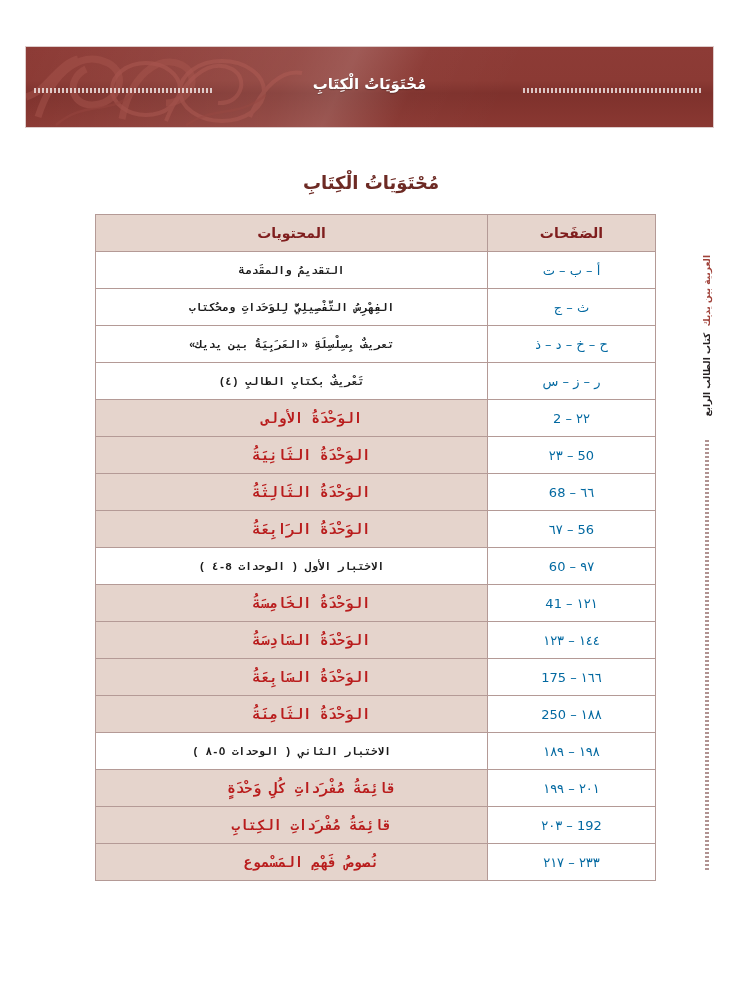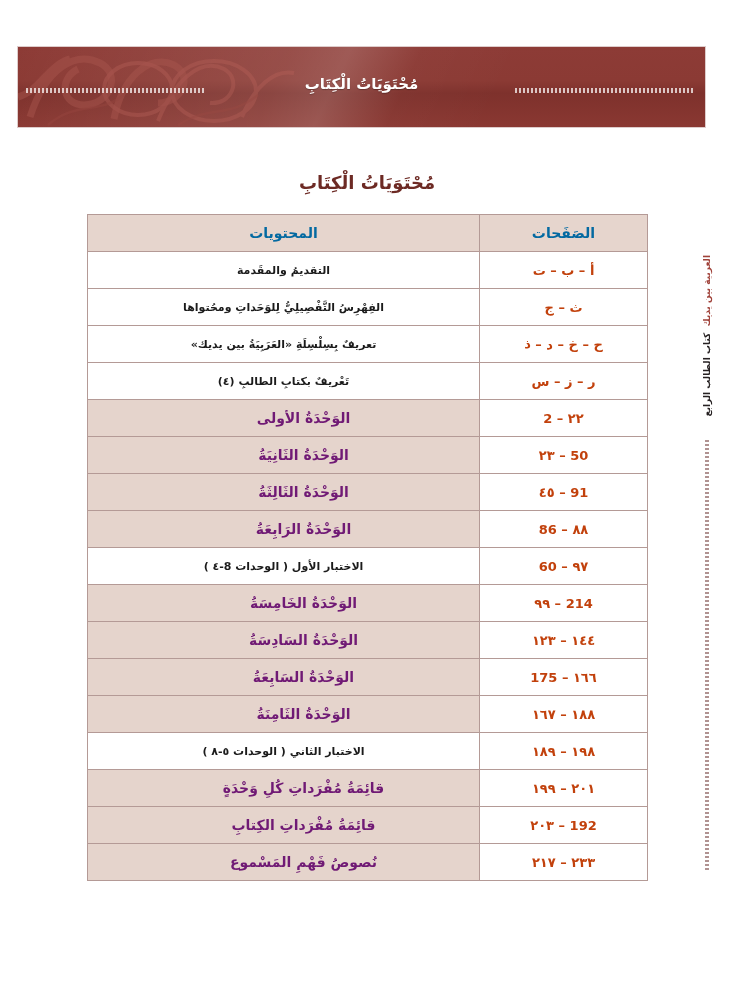--- a/index.html
+++ b/index.html
@@ -13,20 +13,21 @@
     height: 1000px;
     position: relative;
     overflow: hidden;
     font-family: "DejaVu Sans", "Liberation Sans", sans-serif;
   }
 
   .page {
     position: absolute;
     inset: 0;
     background: #ffffff;
+    margin-left: 8px;
   }
 
   
   .banner {
     position: absolute;
     left: 18px;
     top: 47px;
     width: 687px;
     height: 80px;
     overflow: hidden;
@@ -112,42 +113,43 @@
   table.toc td {
     border: 1px solid #b49a96;
     text-align: center;
     vertical-align: middle;
     padding: 0;
     height: 36px;
   }
 
   thead th {
     background: #e6d5cd;
-    color: #0369a1;
+    color: #7f1d1d;
     font-size: 14px;
     font-weight: bold;
     height: 38px;
   }
 
   td.pages {
     background: #ffffff;
-    color: #c2410c;
+    color: #0369a1;
     font-size: 13px;
-    font-weight: bold;
+    font-weight: normal;
     letter-spacing: 0.6px;
   }
   td.contents {
     background: #ffffff;
     color: #1b1b1b;
     font-size: 11px;
     font-weight: bold;
+    font-family: Liberation Mono, monospace;
   }
   tr.highlight td.contents {
     background: #e5d4cc;
-    color: #701a75;
+    color: #b91c1c;
     font-size: 14px;
     font-weight: bold;
     padding-left: 40px;
   }
 
   
   .spine {
     position: absolute;
     right: 14px;
     top: 255px;
@@ -231,64 +233,64 @@
           <th>المحتويات</th>
         </tr>
       </thead>
       <tbody id="toc-body">
           <tr>
             <td class="pages">أ – ب – ت</td>
             <td class="contents">التقديمُ والمقَدمة</td>
           </tr>
           <tr>
             <td class="pages">ث – ج</td>
-            <td class="contents">الفِهْرِسُ التَّفْصِيلِيُّ لِلوَحَداتِ ومحُتواها</td>
+            <td class="contents">الفِهْرِسُ التَّفْصِيلِيُّ لِلوَحَداتِ ومحُكتاب</td>
           </tr>
           <tr>
             <td class="pages">ح – خ – د – ذ</td>
             <td class="contents">تعريفٌ بِسِلْسِلَةِ «العَرَبِيَةُ بين يديك»</td>
           </tr>
           <tr>
             <td class="pages">ر – ز – س</td>
             <td class="contents">تَعْريفٌ بكتابِ الطالبِ (٤)</td>
           </tr>
           <tr class="highlight">
             <td class="pages">٢٢ – 2</td>
             <td class="contents">الوَحْدَةُ الأولى</td>
           </tr>
           <tr class="highlight">
             <td class="pages">50 – ٢٣</td>
             <td class="contents">الوَحْدَةُ الثَانِيَةُ</td>
           </tr>
           <tr class="highlight">
-            <td class="pages">91 – ٤٥</td>
+            <td class="pages">٦٦ – 68</td>
             <td class="contents">الوَحْدَةُ الثَالِثَةُ</td>
           </tr>
           <tr class="highlight">
-            <td class="pages">٨٨ – 86</td>
+            <td class="pages">56 – ٦٧</td>
             <td class="contents">الوَحْدَةُ الرَابِعَةُ</td>
           </tr>
           <tr>
             <td class="pages">٩٧ – 60</td>
             <td class="contents">الاختبار الأول ( الوحدات 8-٤ )</td>
           </tr>
           <tr class="highlight">
-            <td class="pages">214 – ٩٩</td>
+            <td class="pages">١٢١ – 41</td>
             <td class="contents">الوَحْدَةُ الخَامِسَةُ</td>
           </tr>
           <tr class="highlight">
             <td class="pages">١٤٤ – ١٢٣</td>
             <td class="contents">الوَحْدَةُ السَادِسَةُ</td>
           </tr>
           <tr class="highlight">
             <td class="pages">١٦٦ – 175</td>
             <td class="contents">الوَحْدَةُ السَابِعَةُ</td>
           </tr>
           <tr class="highlight">
-            <td class="pages">١٨٨ – ١٦٧</td>
+            <td class="pages">١٨٨ – 250</td>
             <td class="contents">الوَحْدَةُ الثَامِنَةُ</td>
           </tr>
           <tr>
             <td class="pages">١٩٨ – ١٨٩</td>
             <td class="contents">الاختبار الثاني ( الوحدات ٥-٨ )</td>
           </tr>
           <tr class="highlight">
             <td class="pages">٢٠١ – ١٩٩</td>
             <td class="contents">قائِمَةُ مُفْرَداتِ كُلِ وَحْدَةٍ</td>
           </tr>

